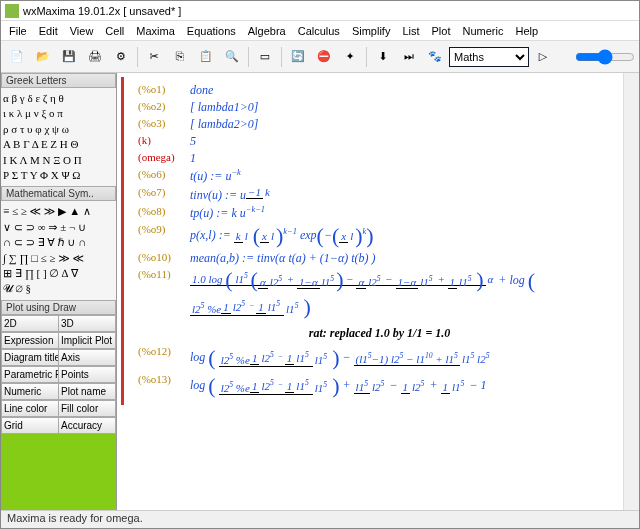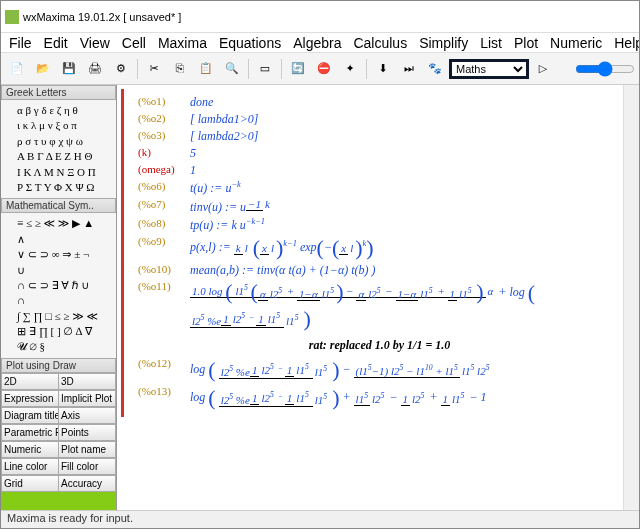--- a/index.html
+++ b/index.html
@@ -1,30 +1,30 @@
 <!DOCTYPE html>
 <html><head>
 <meta charset="utf-8">
 <style>
   * { box-sizing: border-box; margin: 0; padding: 0; }
   body { font-family: "Segoe UI", Tahoma, sans-serif; font-size: 11px; width: 640px; height: 529px; overflow: hidden; background: #fff; display: flex; flex-direction: column; border: 1px solid #888; }
-  .titlebar { background: #fff; height: 32px; display: flex; align-items: center; padding: 0 4px; border-bottom: 1px solid #ddd; text-align: center; }
+  .titlebar { background: #fff; height: 20px; display: flex; align-items: center; padding: 0 4px; border-bottom: 1px solid #ddd; text-align: center; }
   .titlebar-icon { width: 14px; height: 14px; background: #8b4; margin-right: 4px; }
   .titlebar-text { font-size: 11px; }
   .menubar { background: #fff; height: 20px; display: flex; align-items: center; padding: 0 2px; border-bottom: 1px solid #ddd; }
-  .menubar span { padding: 2px 6px; cursor: default; font-size: 14px; }
+  .menubar span { padding: 2px 6px; cursor: default; font-size: 11px; }
   .toolbar { background: #f4f4f4; height: 32px; display: flex; align-items: center; padding: 0 4px; border-bottom: 1px solid #ccc; gap: 2px; }
   .tb-btn { width: 24px; height: 24px; display:inline-flex; align-items:center; justify-content:center; cursor:pointer; border-radius:2px; }
   .tb-sep { width:1px; height:20px; background:#ccc; margin:0 2px; }
-  .tb-select { height:20px; font-size:11px; width:80px; border:3px solid #0f172a; background:#fff; }
+  .tb-select { height:20px; font-size:11px; width:80px; border:1px solid #0f172a; background:#fff; }
   .tb-slider { width:60px; }
   .workspace { flex:1; display:flex; overflow:hidden; }
   .sidebar { width:116px; background:#84cc16; border-right:1px solid #999; display:flex; flex-direction:column; overflow:hidden; }
   .panel-title { background: linear-gradient(#e8e8e8,#d8d8d8); border:1px solid #aaa; padding:1px 4px; font-size:10px; color:#333; }
-  .panel-body { background:#f5f5f5; padding:3px 16px; font-family: "Times New Roman", serif; font-size:11px; line-height:1.4; }
+  .panel-body { background:#f5f5f5; padding:3px 2px; font-family: "Times New Roman", serif; font-size:11px; line-height:1.4; }
   .ptab-row { display:flex; }
   .ptab { flex:1; background: linear-gradient(#fdfdfd,#e3e3e3); border:1px solid #aaa; padding:2px 2px; font-size:10px; cursor:pointer; overflow:hidden; white-space:nowrap; }
   .ptab + .ptab { border-left:none; }
   .doc { flex:1; background:#fff; overflow:auto; position:relative; }
   .doc-inner { border-left:3px solid #c33; margin:4px; padding:4px 14px; font-family:"Times New Roman", serif; font-size:12px; }
   .line { display:flex; align-items:flex-start; margin:2px 0; min-height:14px; }
   .lbl { width:52px; font-size:11px; flex-shrink:0; }
   .lbl.o { color:#b8860b; }
   .lbl.r { color:#c00; }
   .math { color:#1d4ed8; font-style:italic; }
@@ -196,13 +196,13 @@
         </div>
         <div class="line">
           <div class="lbl o">(%o13)</div>
           <div class="math">log <span class="big">(</span> <span class="frac"><span class="n"><i>l2</i><sup>5</sup> %e<sup><span class="frac"><span class="n">1</span><span class="d"><i>l2</i><sup>5</sup></span></span> − <span class="frac"><span class="n">1</span><span class="d"><i>l1</i><sup>5</sup></span></span></sup></span><span class="d"><i>l1</i><sup>5</sup></span></span> <span class="big">)</span> + <span class="frac"><span class="n"><i>l1</i><sup>5</sup></span><span class="d"><i>l2</i><sup>5</sup></span></span> − <span class="frac"><span class="n">1</span><span class="d"><i>l2</i><sup>5</sup></span></span> + <span class="frac"><span class="n">1</span><span class="d"><i>l1</i><sup>5</sup></span></span> − 1</div>
         </div>
       </div>
     <div class="scrollbar-v"></div>
   </div>
 </div>
 
-<div class="statusbar">Maxima is ready for input.</div>
+<div class="statusbar">Maxima is ready for omega.</div>
 
 </body></html>

